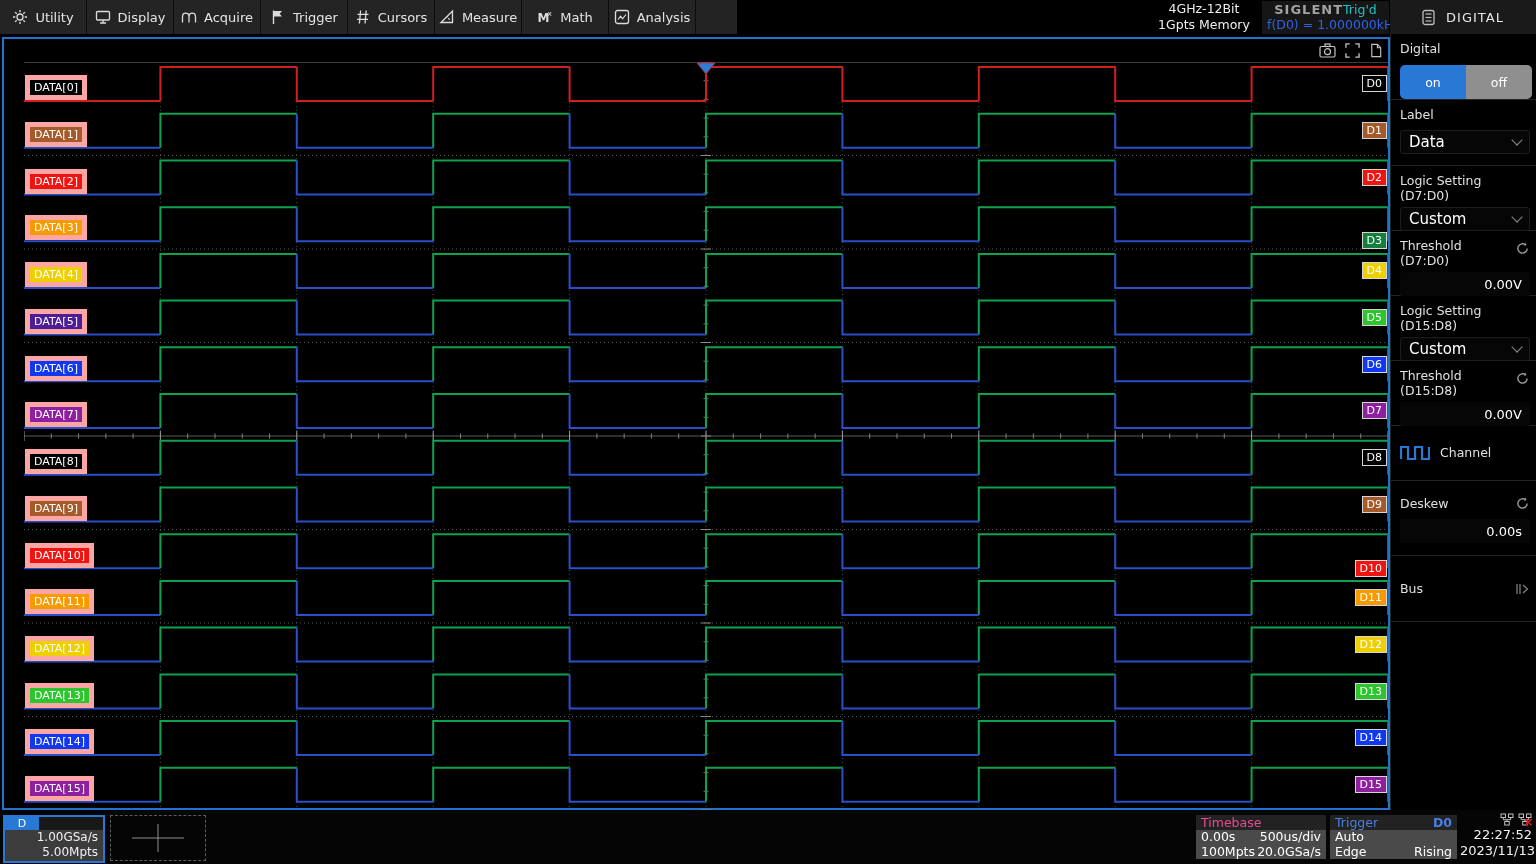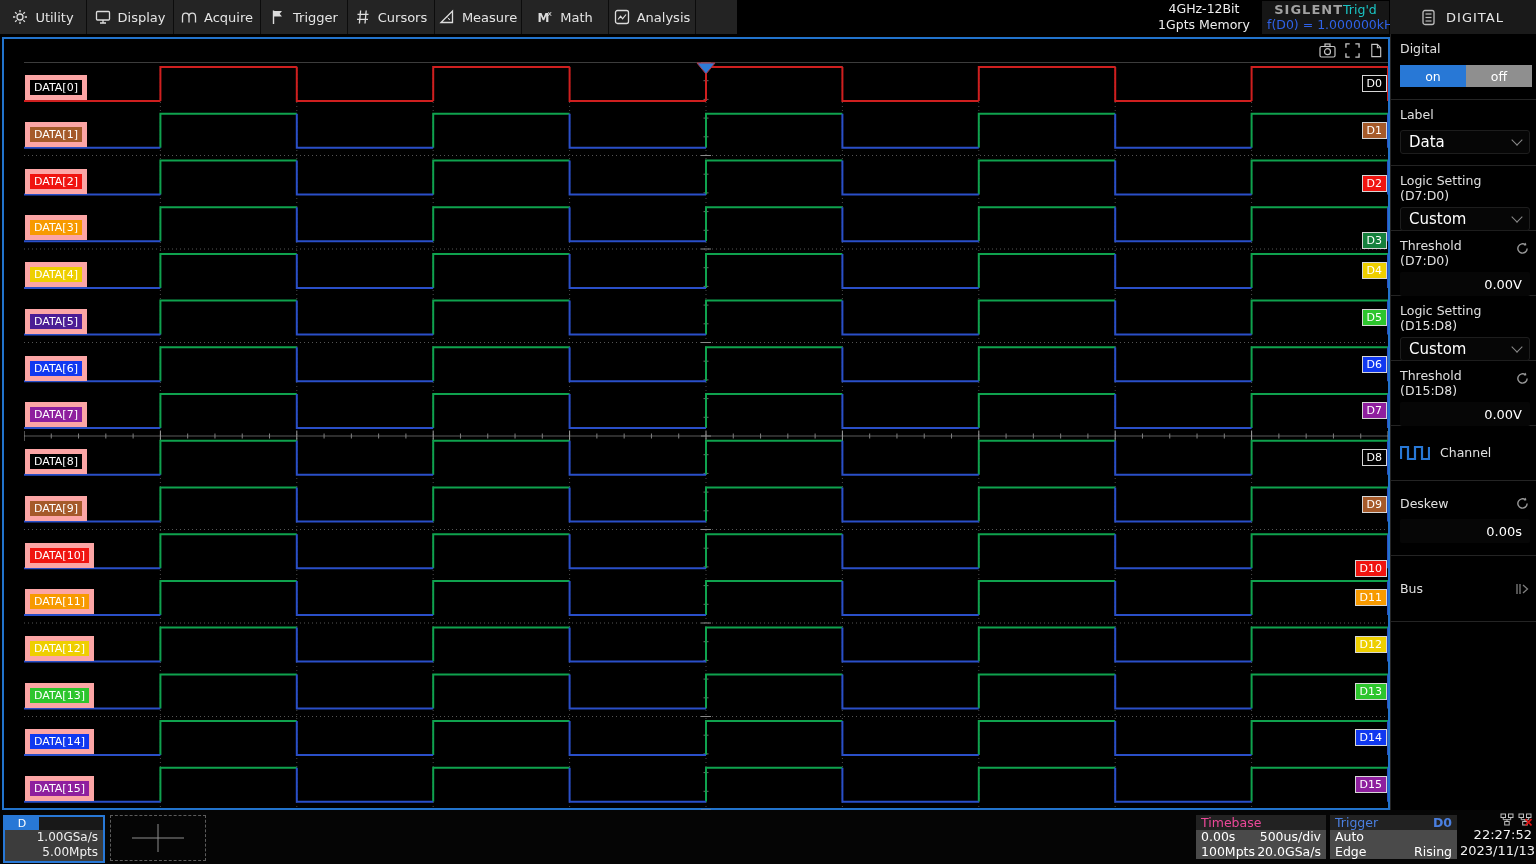--- a/index.html
+++ b/index.html
@@ -29,21 +29,21 @@
   #wave-layer{position:absolute;left:24px;top:62px;z-index:5;}
   .ch-label{position:absolute;left:25px;z-index:20;font-size:11px;line-height:13px;color:#fff;
             padding:1px 4px;border:5px solid #fca5a5;white-space:nowrap;cursor:pointer;}
   .ch-badge{position:absolute;right:149px;z-index:20;font-size:11px;line-height:13px;color:#fff;
             padding:1px 4px;border:1px solid #d6d6d6;white-space:nowrap;cursor:pointer;}
   
   #sidebar{position:absolute;left:1390px;top:34px;width:146px;height:776px;background:#000;
            border-left:1px solid #252525;box-sizing:border-box;}
   .sec{border-bottom:1px solid #242424;padding:7px 7px 8px 9px;position:relative;box-sizing:border-box;}
   .sec-label{font-size:12.5px;color:#e0e0e0;line-height:15px;}
-  .toggle{margin-top:9px;display:flex;height:22px;border-radius:0;overflow:hidden;width:132px;}
+  .toggle{margin-top:9px;display:flex;height:34px;border-radius:5px;overflow:hidden;width:132px;}
   .toggle .on{flex:1;background:#2878d6;color:#fff;display:flex;align-items:center;justify-content:center;font-size:12.5px;cursor:pointer;}
   .toggle .off{flex:1;background:#8f8f8f;color:#fff;display:flex;align-items:center;justify-content:center;font-size:12.5px;cursor:pointer;}
   .select{margin-top:8px;width:130px;height:24px;background:#060606;border:1px solid #1d1d1d;border-radius:3px;
           display:flex;align-items:center;justify-content:space-between;padding:0 8px;box-sizing:border-box;
           font-size:15px;color:#fff;cursor:pointer;}
   .chev{width:7px;height:7px;border-right:1.5px solid #8a8a8a;border-bottom:1.5px solid #8a8a8a;
         transform:rotate(45deg);margin-top:-4px;}
   .field{margin-top:8px;width:130px;height:24px;background:#060606;border-radius:2px;
          display:flex;align-items:center;justify-content:flex-end;padding:0 8px;box-sizing:border-box;
          font-size:13px;color:#fff;cursor:text;}
@@ -474,21 +474,21 @@
       <div class="clock-line">22:27:52</div>
       <div class="clock-line">2023/11/13</div>
     </div>
   </div>
 
 <div class="ch-label" style="top: 75px; background: rgb(0, 0, 0);">DATA[0]</div>
     <div class="ch-badge" style="top: 75px; background: rgb(0, 0, 0);">D0</div>
     <div class="ch-label" style="top: 122px; background: rgb(165, 90, 42);">DATA[1]</div>
     <div class="ch-badge" style="top: 122px; background: rgb(165, 90, 42);">D1</div>
     <div class="ch-label" style="top: 169px; background: rgb(240, 20, 16);">DATA[2]</div>
-    <div class="ch-badge" style="top: 175px; background: rgb(240, 20, 16);">D2</div>
+    <div class="ch-badge" style="top: 169px; background: rgb(240, 20, 16);">D2</div>
     <div class="ch-label" style="top: 215px; background: rgb(247, 154, 0);">DATA[3]</div>
     <div class="ch-badge" style="top: 232px; background: #15803d;">D3</div>
     <div class="ch-label" style="top: 262px; background: rgb(238, 207, 0);">DATA[4]</div>
     <div class="ch-badge" style="top: 262px; background: rgb(238, 207, 0);">D4</div>
     <div class="ch-label" style="top: 309px; background: #4c1d95;">DATA[5]</div>
     <div class="ch-badge" style="top: 309px; background: rgb(45, 197, 45);">D5</div>
     <div class="ch-label" style="top: 356px; background: rgb(16, 56, 240);">DATA[6]</div>
     <div class="ch-badge" style="top: 356px; background: rgb(16, 56, 240);">D6</div>
     <div class="ch-label" style="top: 402px; background: rgb(142, 31, 158);">DATA[7]</div>
     <div class="ch-badge" style="top: 402px; background: rgb(142, 31, 158);">D7</div>

